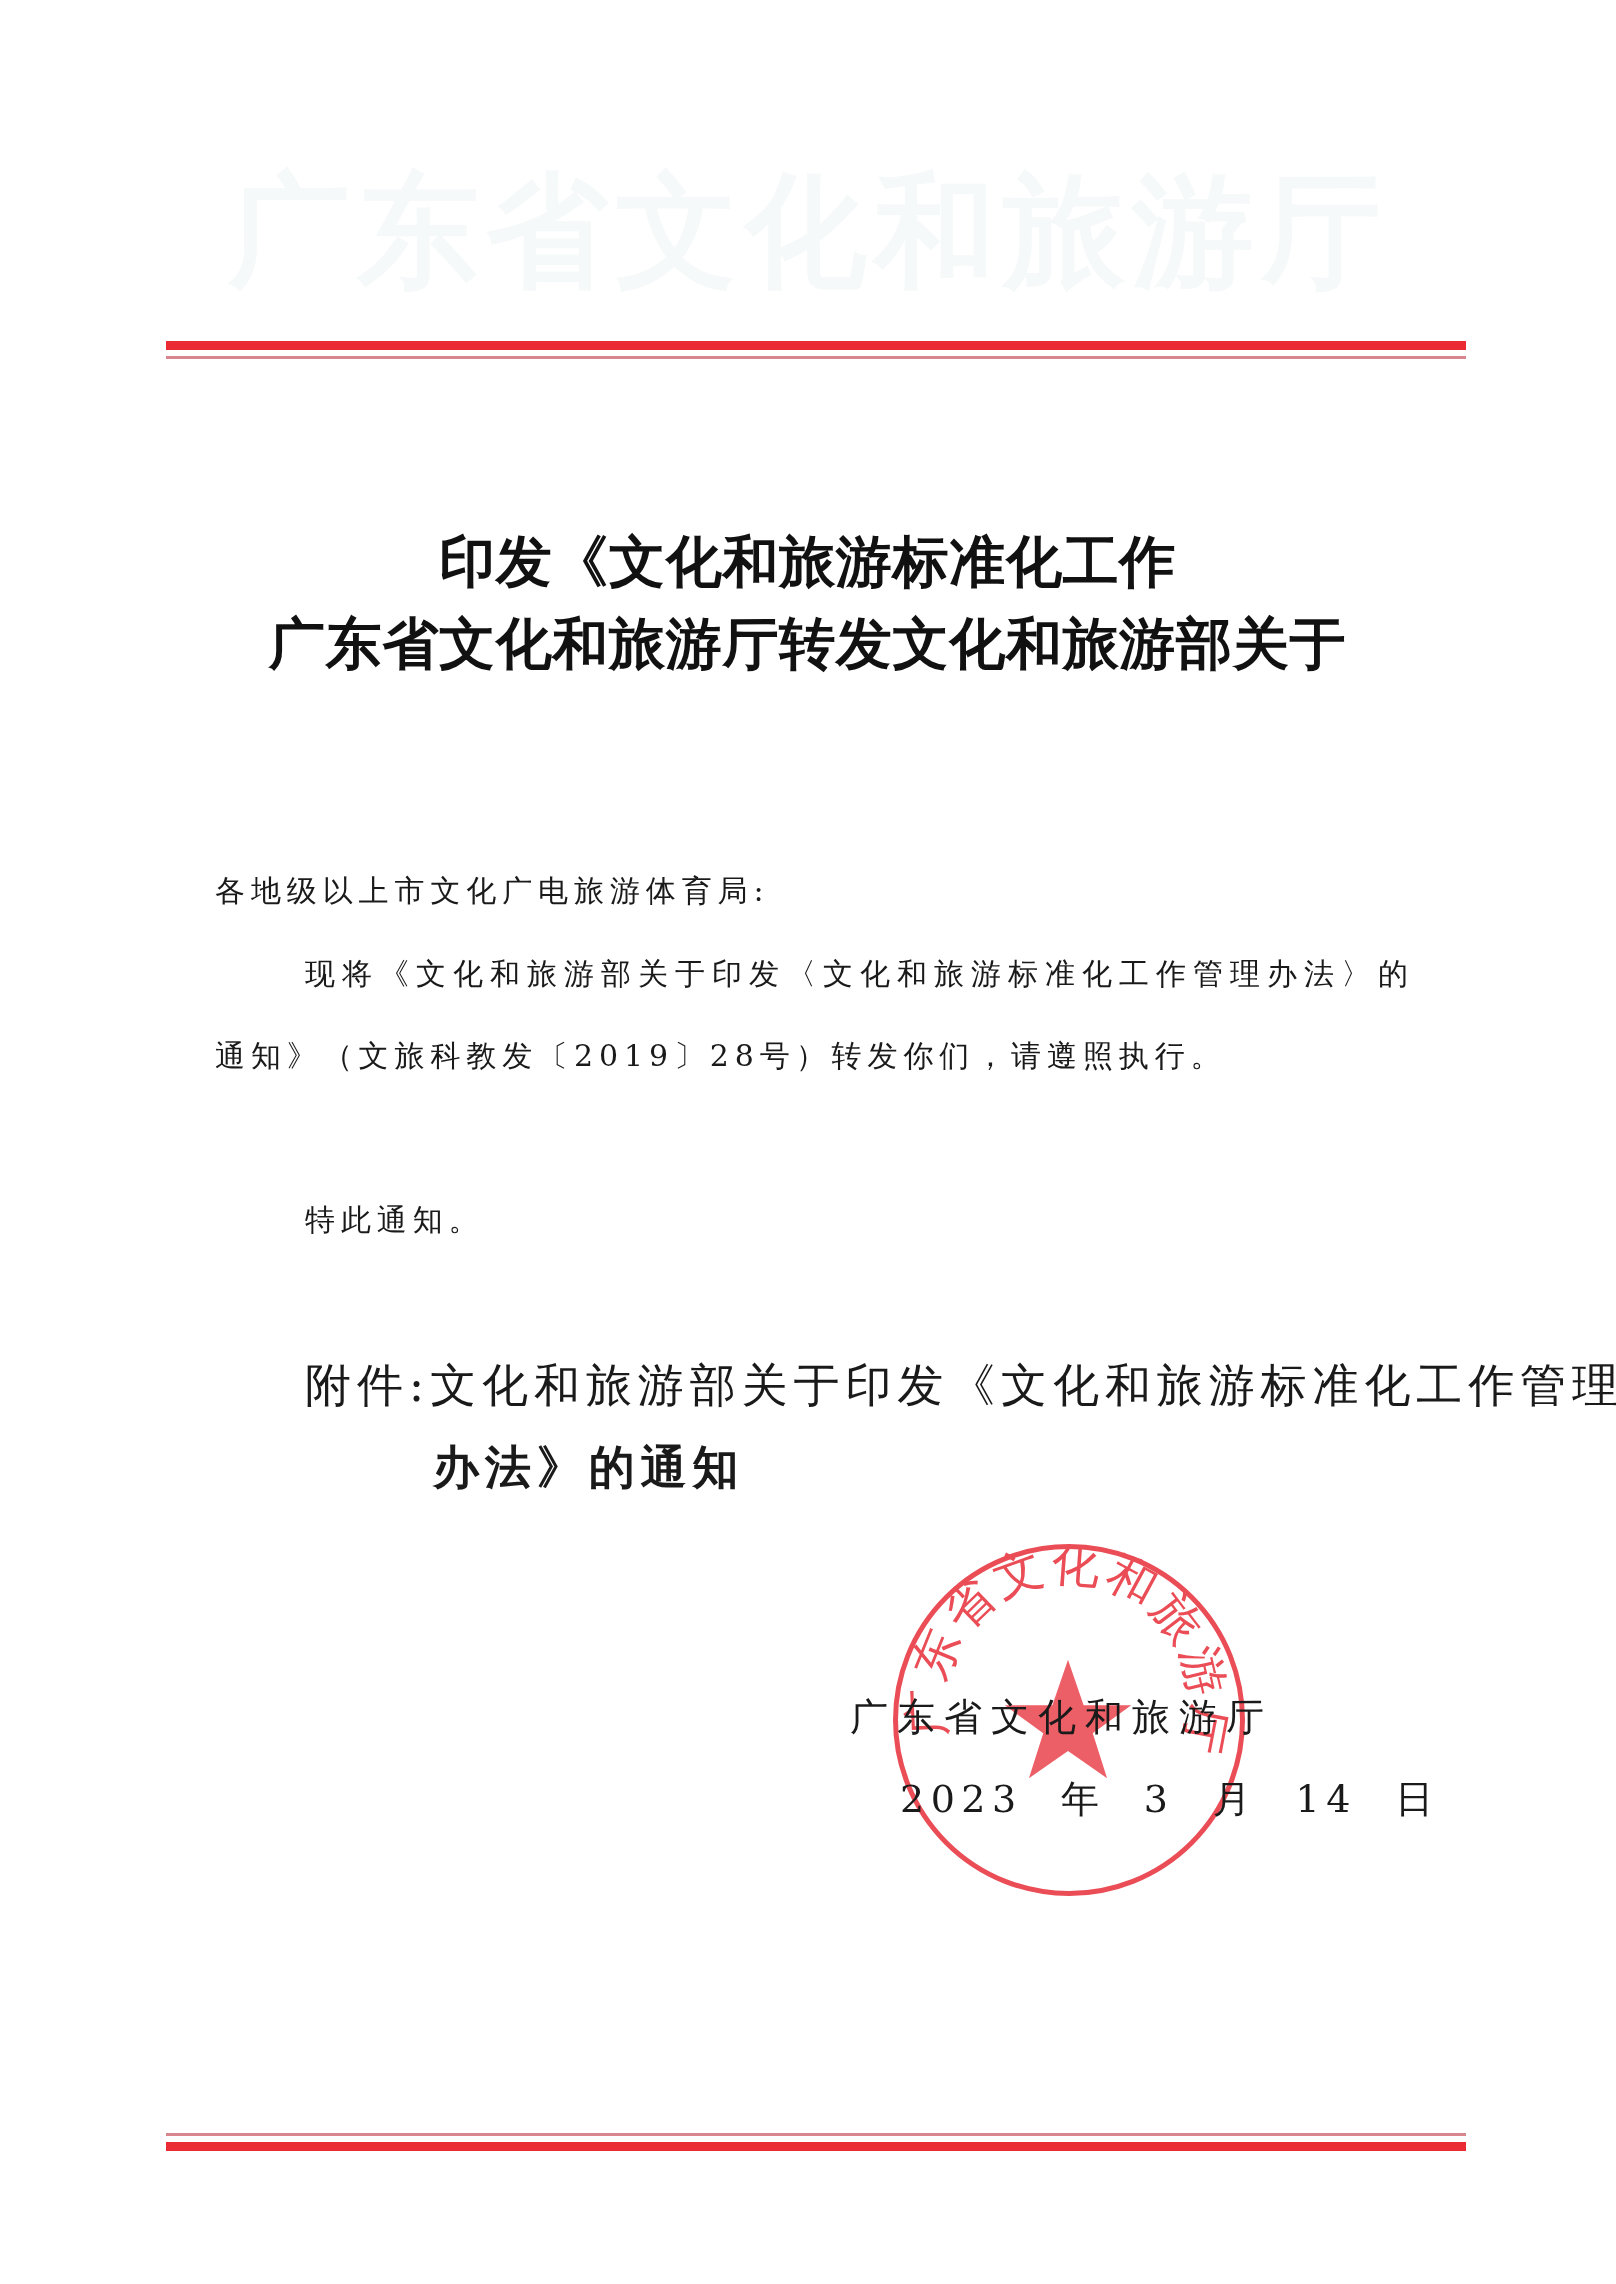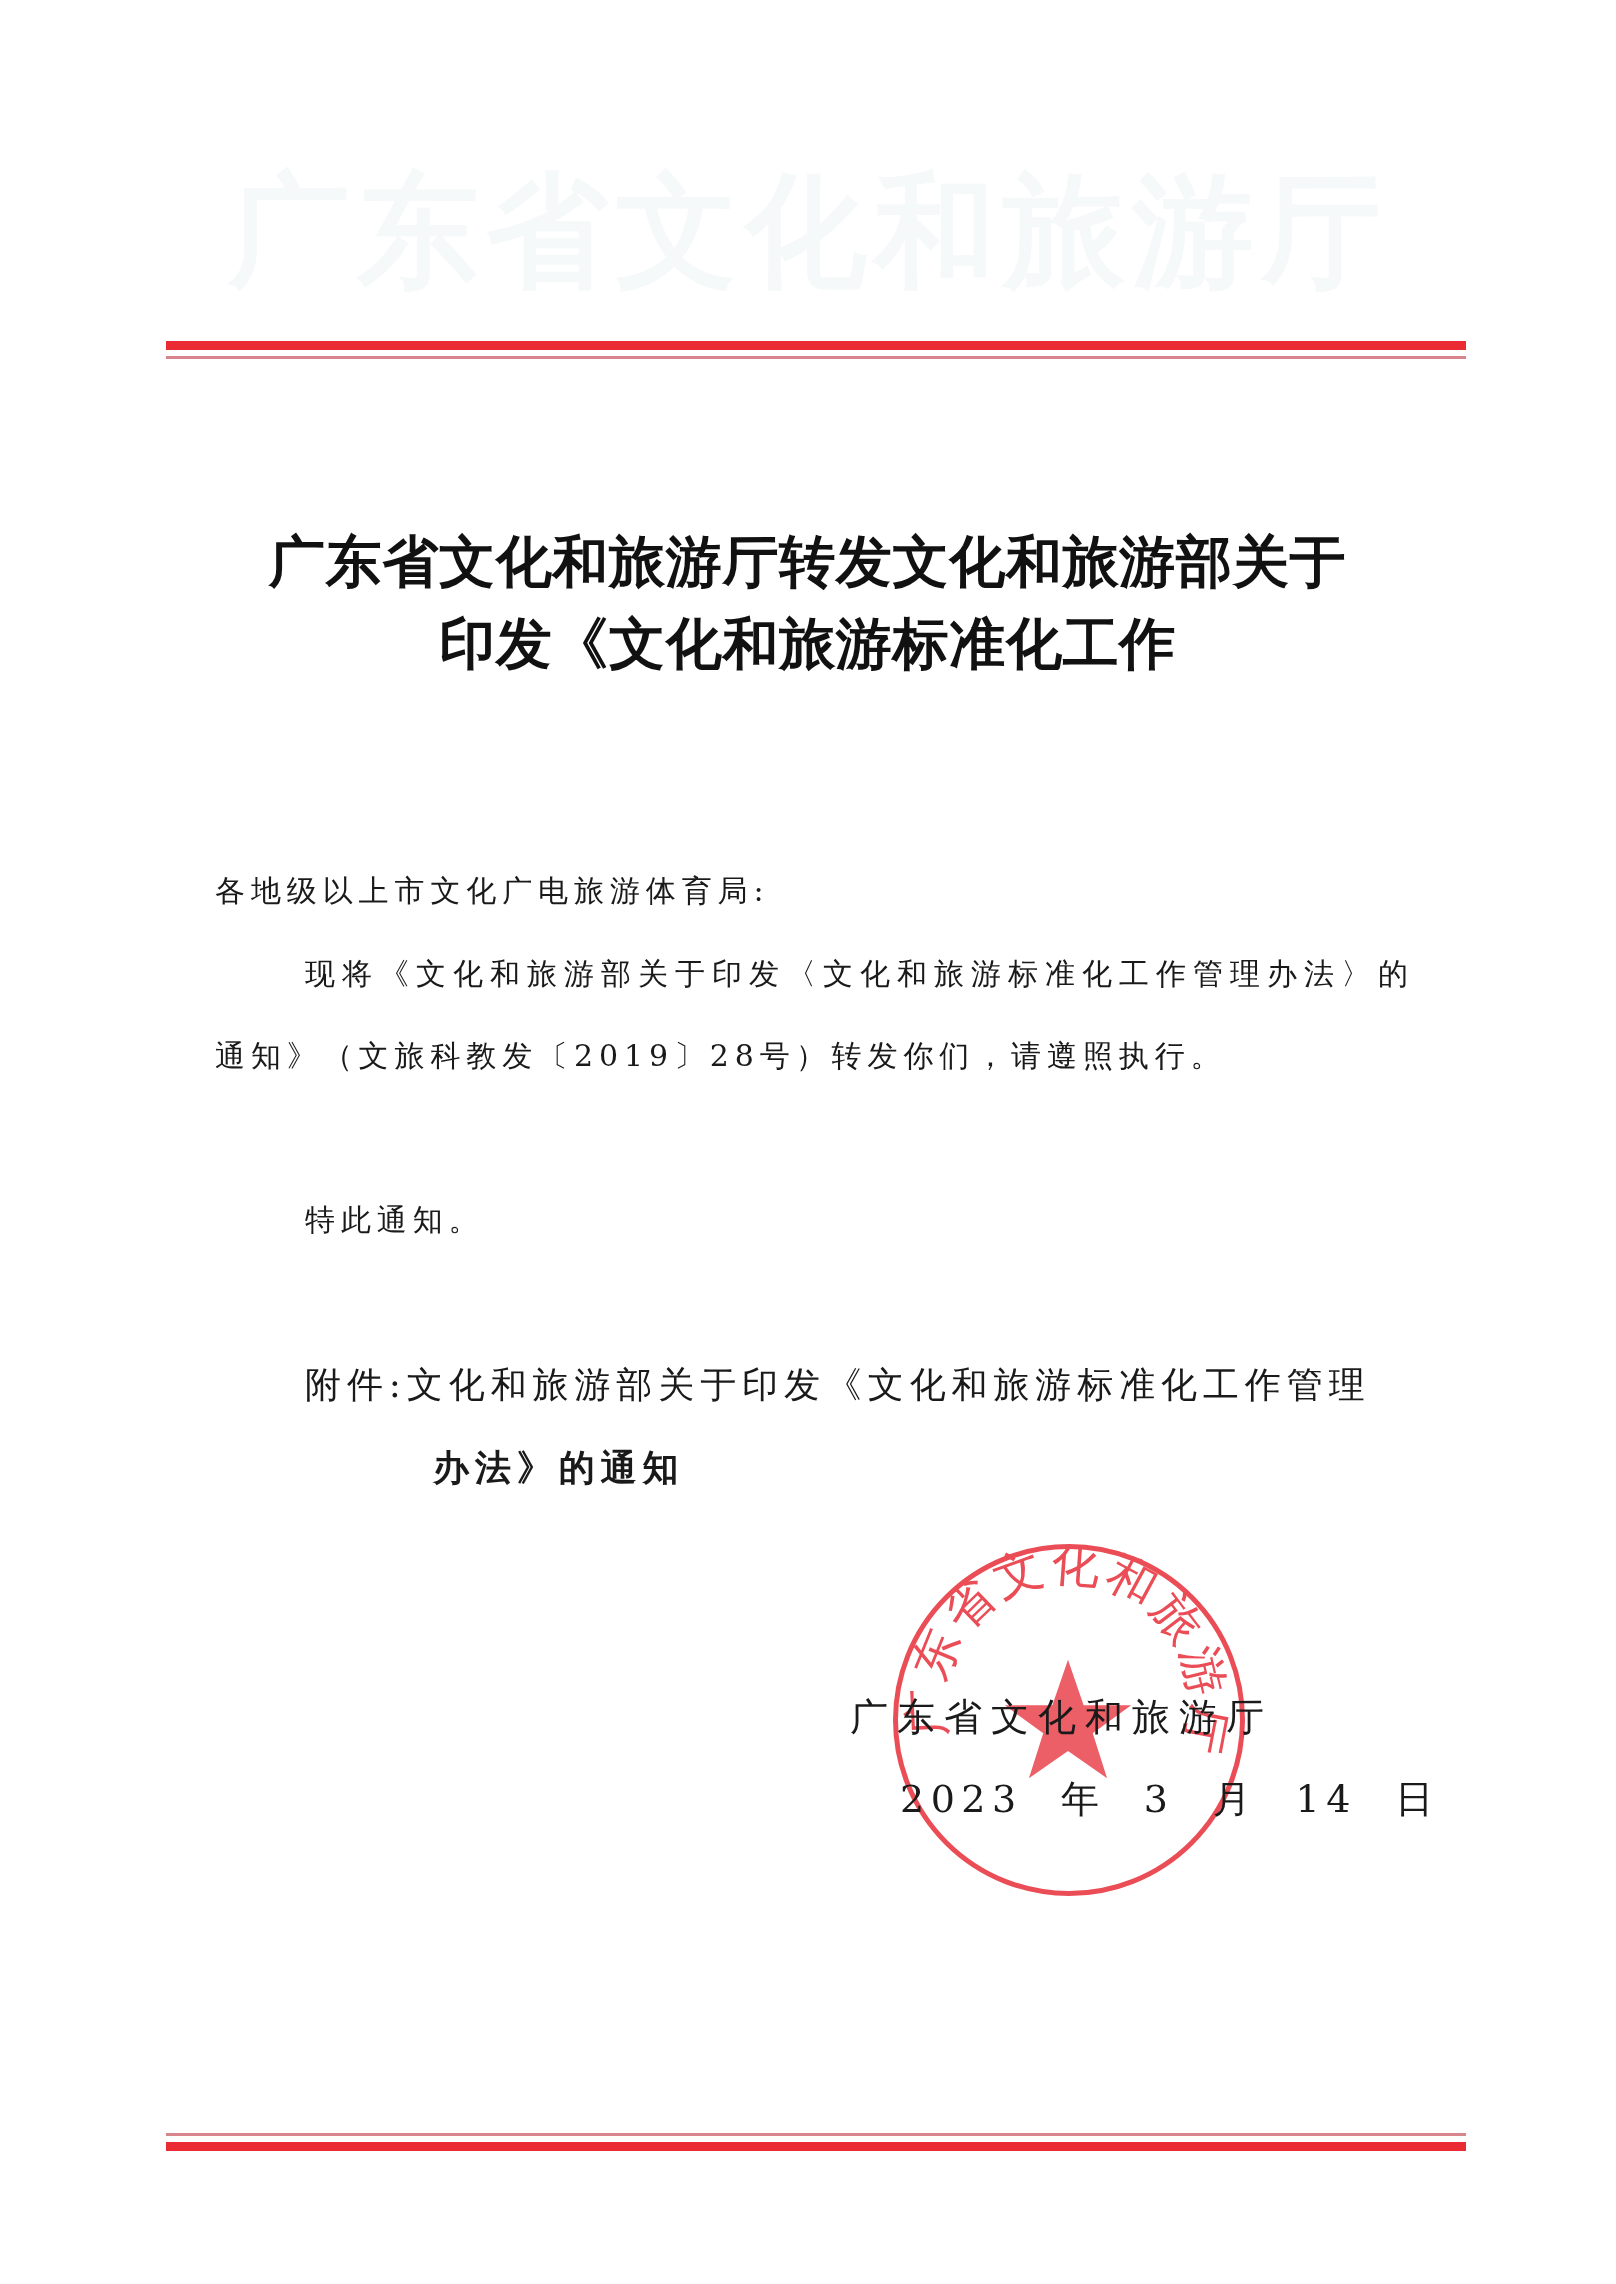--- a/index.html
+++ b/index.html
@@ -83,21 +83,21 @@
     }
     .closing {
       top: 1179px;
       left: 305px;
     }
     .attachment {
       position: absolute;
       top: 1344px;
       left: 305px;
       width: 1114px;
-      font-size: 36px;
+      font-size: 46px;
       line-height: 82px;
       letter-spacing: 5.9px;
     }
     .attachment .att-row { display: flex; white-space: nowrap; }
     .attachment .att-label { flex: 0 0 auto; }
     .attachment .att-cont { padding-left: 128px; white-space: nowrap; font-weight: bold; }
 
     .seal {
       position: absolute;
       left: 893px;
@@ -135,22 +135,22 @@
   </style>
 </head>
 <body>
 
 <div class="letterhead-faint">广东省文化和旅游厅</div>
 
 <div class="rule rule-thick top-thick"></div>
 <div class="rule rule-thin top-thin"></div>
 
 <div class="title">
+  <div>印发《文化和旅游标准化工作</div>
   <div>广东省文化和旅游厅转发文化和旅游部关于</div>
-  <div>印发《文化和旅游标准化工作</div>
 </div>
 
 <div class="body-text salutation">各地级以上市文化广电旅游体育局:</div>
 <div class="body-text para1">现将《文化和旅游部关于印发〈文化和旅游标准化工作管理办法〉的通知》（文旅科教发〔2019〕28号）转发你们，请遵照执行。</div>
 <div class="body-text closing">特此通知。</div>
 
 <div class="attachment">
   <div class="att-row">
     <span class="att-label">附件:</span>
     <span>文化和旅游部关于印发《文化和旅游标准化工作管理</span>

